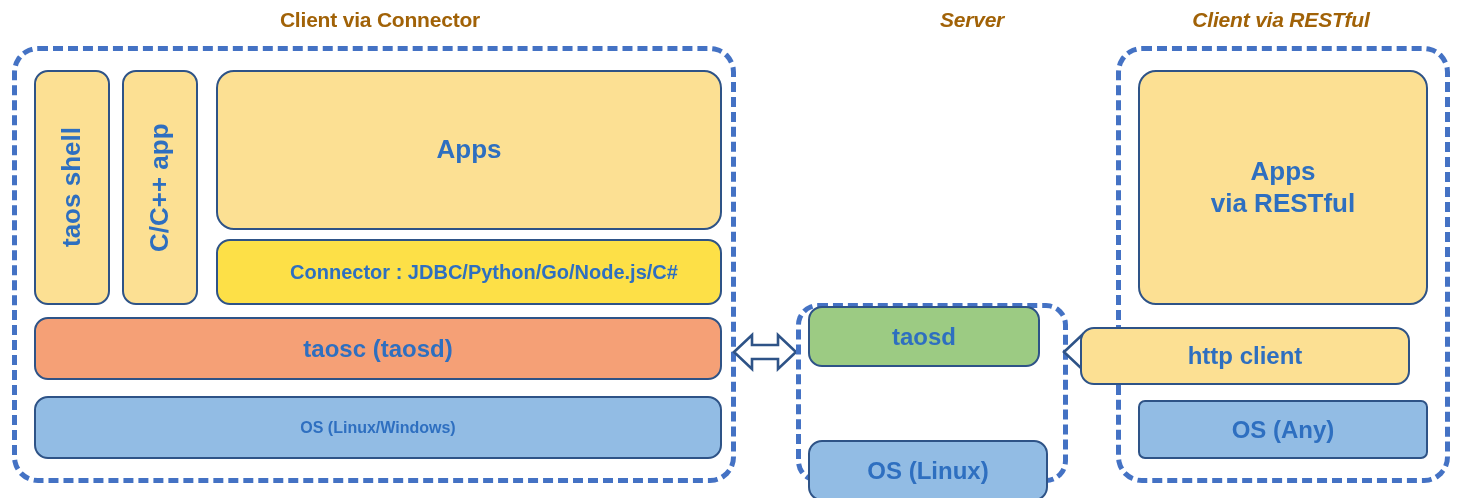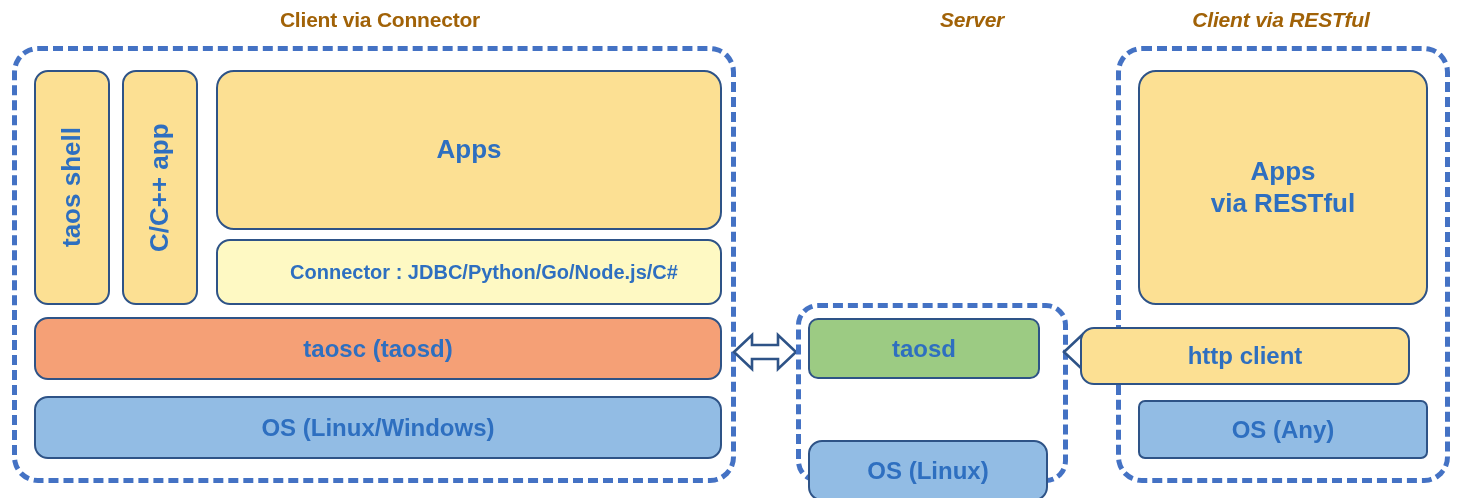--- a/index.html
+++ b/index.html
@@ -43,21 +43,21 @@
     justify-content: center;
     color: #2E6FC0;
     font-weight: bold;
     text-align: center;
     line-height: 1.22;
   }
   .box.yellow { background: #FCE093; }
   .box.orange { background: #F5A076; }
   .box.blue   { background: #92BCE4; }
   .box.green  { background: #9CCB83; }
-  .box.gray   { background: #fef9c3; padding-left: 30px; }
+  .box.gray   { background: #fde047; padding-left: 30px; }
 
   .vert {
     writing-mode: vertical-rl;
     transform: rotate(180deg);
     white-space: nowrap;
   }
   .arrow {
     position: absolute;
   }
 </style>
@@ -77,31 +77,31 @@
   <div class="box yellow vert" style="left:34px; top:70px; width:76px; height:235px; font-size:26px;">taos shell</div>
 
   <div class="box yellow vert" style="left:122px; top:70px; width:76px; height:235px; font-size:26px;">C/C++ app</div>
 
   <div class="box yellow" style="left:216px; top:70px; width:506px; height:160px; font-size:26px; border-radius:18px;">Apps</div>
 
   <div class="box gray" style="left:216px; top:239px; width:506px; height:66px; font-size:20px;">Connector : JDBC/Python/Go/Node.js/C#</div>
 
   <div class="box orange" style="left:34px; top:317px; width:688px; height:63px; font-size:24px;">taosc (taosd)</div>
 
-  <div class="box blue" style="left:34px; top:396px; width:688px; height:63px; font-size:24px;">OS (Linux/Windows)</div>
+  <div class="box blue" style="left:34px; top:396px; width:688px; height:63px; font-size:16px;">OS (Linux/Windows)</div>
 
   <div class="arrow" style="left:732px; top:328px; width:66px; height:48px;">
     <svg width="66" height="48" viewBox="0 0 66 48">
       <polygon points="2,24 20,7 20,17 46,17 46,7 64,24 46,41 46,31 20,31 20,41" fill="#ffffff" stroke="#2E5387" stroke-width="2.6" stroke-linejoin="miter"></polygon>
     </svg>
   </div>
 
   <div class="dashed-group" style="left:796px; top:303px; width:272px; height:180px; border-radius:22px;"></div>
 
-  <div class="box green" style="left:808px; top:318px; width:232px; height:61px; font-size:24px;border-radius:10px;">taosd</div>
+  <div class="box green" style="left:808px; top:306px; width:232px; height:61px; font-size:24px;">taosd</div>
 
   <div class="box blue" style="left:808px; top:400px; width:240px; height:61px; font-size:24px;margin-top:40px;">OS (Linux)</div>
 
   <div class="arrow" style="left:1062px; top:328px; width:66px; height:48px;">
     <svg width="66" height="48" viewBox="0 0 66 48">
       <polygon points="2,24 20,7 20,17 46,17 46,7 64,24 46,41 46,31 20,31 20,41" fill="#ffffff" stroke="#2E5387" stroke-width="2.6" stroke-linejoin="miter"></polygon>
     </svg>
   </div>
 
   <div class="dashed-group" style="left:1116px; top:46px; width:334px; height:437px;"></div>

